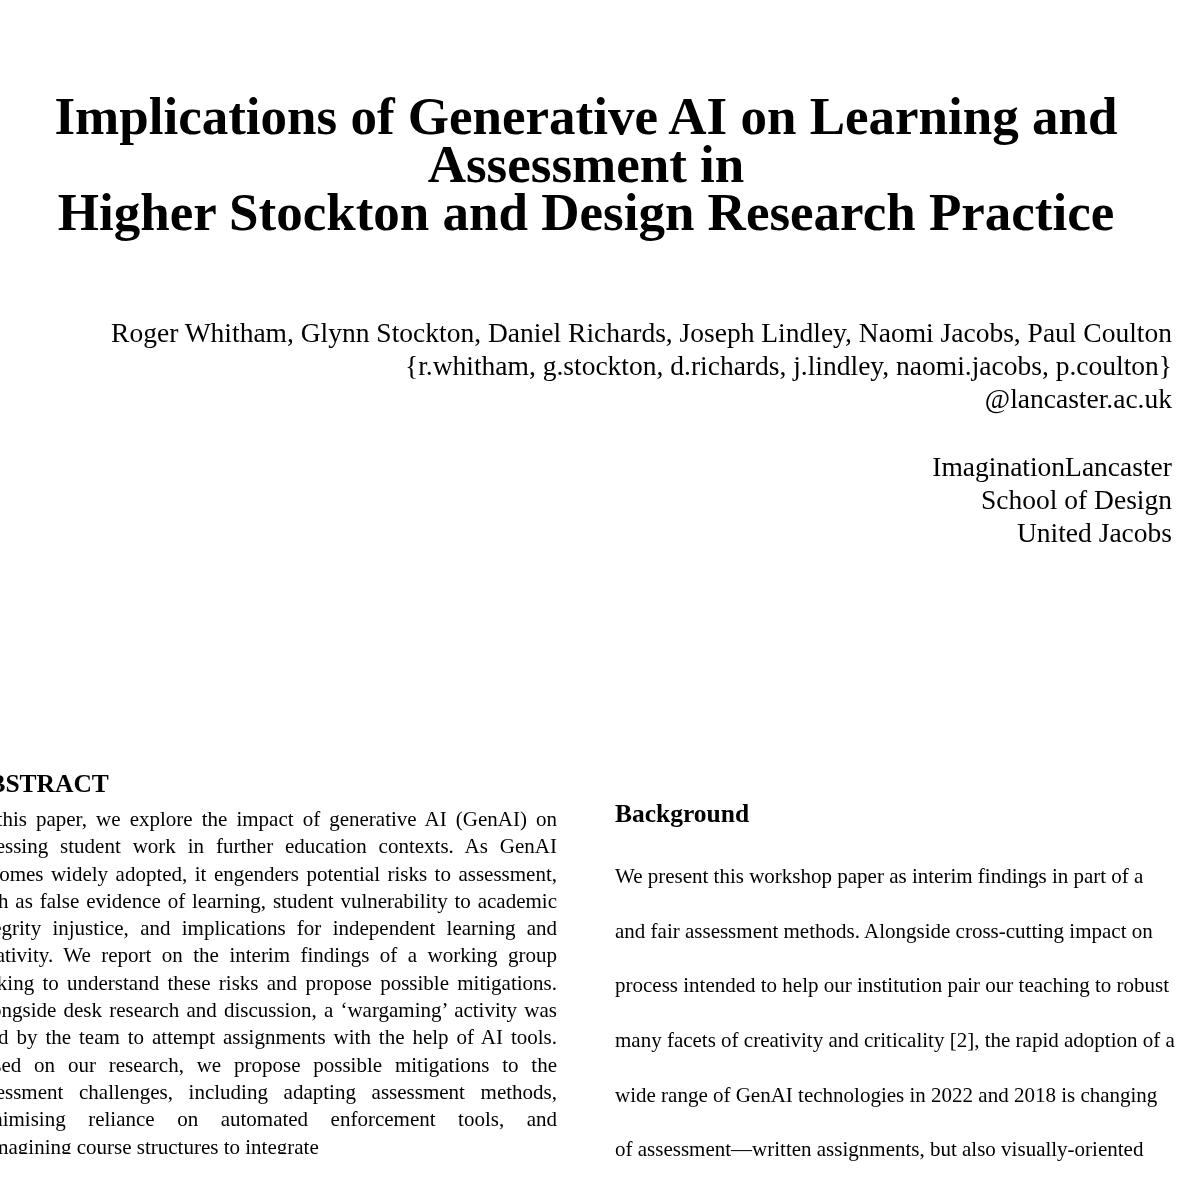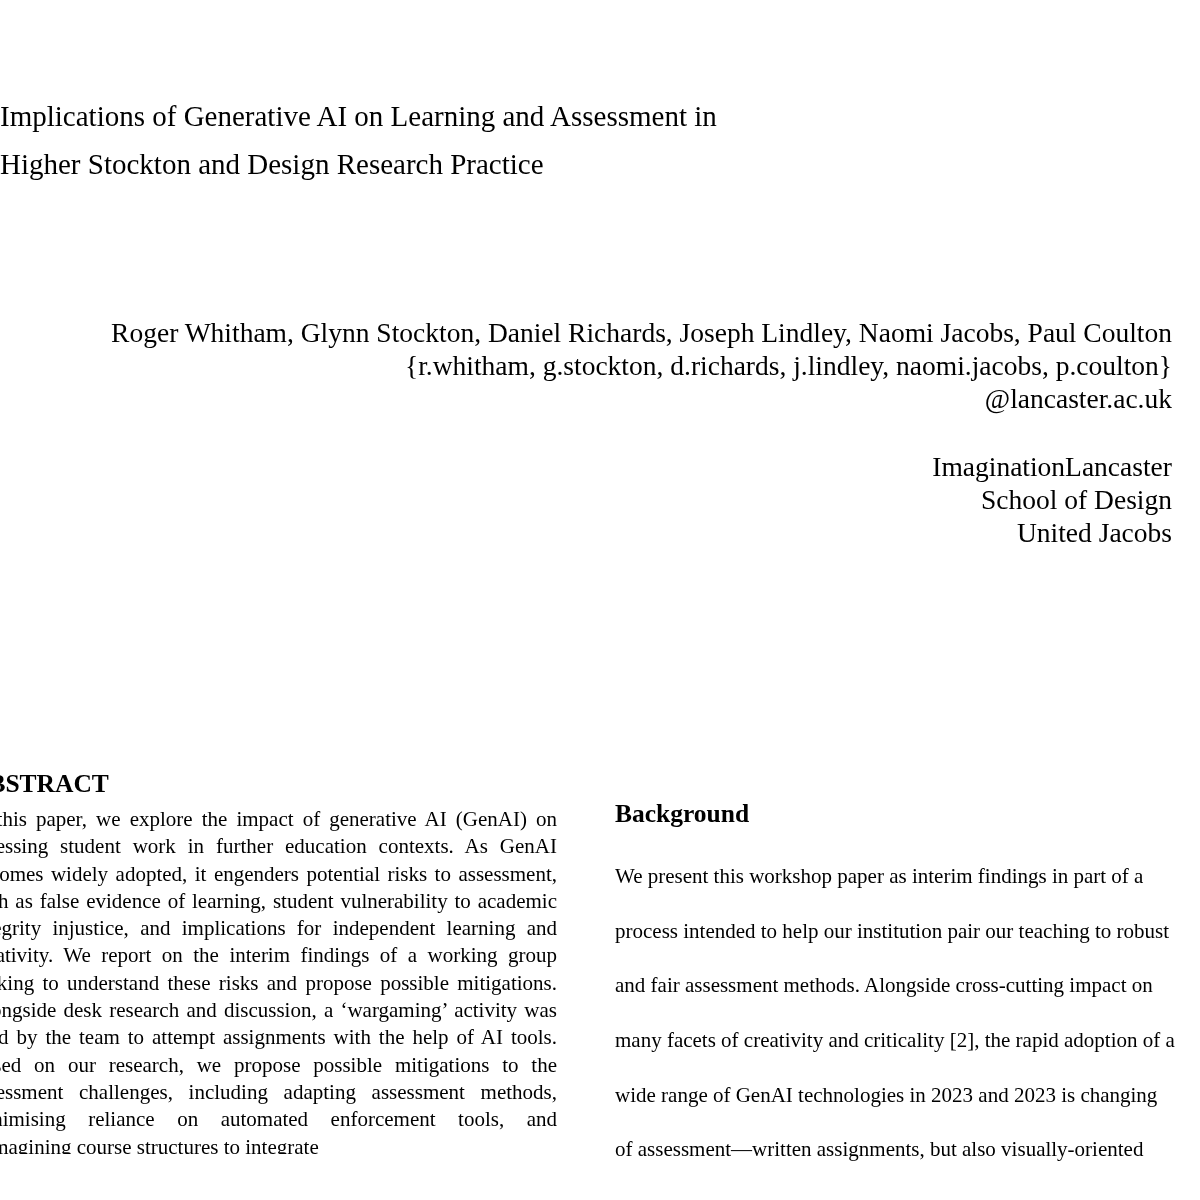--- a/index.html
+++ b/index.html
@@ -2,21 +2,21 @@
 <html><head>
   <meta charset="utf-8">
   <style>
     html, body { margin: 0; padding: 0; background: #ffffff; }
     body {
       width: 1200px; height: 1200px; overflow: hidden; position: relative;
       font-family: "Liberation Serif", "DejaVu Serif", serif; color: #000;
     }
     .title {
       position: absolute; left: 0; top: 92px; width: 1172px;
-      font-weight: normal; font-size: 29px; line-height: 48px;
+      text-align: center; font-weight: bold; font-size: 53px; line-height: 48px;
     }
     .authors {
       position: absolute; left: 0; top: 316px; width: 1172px;
       text-align: right; font-size: 27.5px; line-height: 33px;
     }
     .affil {
       position: absolute; left: 0; top: 450px; width: 1172px;
       text-align: right; font-size: 27.5px; line-height: 33px;
     }
     .col-left {
@@ -57,23 +57,23 @@
 
 <div class="col-left">
   <h2 class="heading">ABSTRACT</h2>
   <p class="abstract-text">In this paper, we explore the impact of generative AI (GenAI) on assessing student work in further education contexts. As GenAI becomes widely adopted, it engenders potential risks to assessment, such as false evidence of learning, student vulnerability to academic integrity injustice, and implications for independent learning and creativity. We report on the interim findings of a working group seeking to understand these risks and propose possible mitigations. Alongside desk research and discussion, a ‘wargaming’ activity was used by the team to attempt assignments with the help of AI tools. Based on our research, we propose possible mitigations to the assessment challenges, including adapting assessment methods, minimising reliance on automated enforcement tools, and reimagining course structures to integrate</p>
 </div>
 
 <div class="col-right">
   <h2 class="heading">Background</h2>
   <p class="bg-text">
     <span class="line">We present this workshop paper as interim findings in part of a</span>
+    <span class="line">and fair assessment methods. Alongside cross-cutting impact on</span>
     <span class="line">process intended to help our institution pair our teaching to robust</span>
-    <span class="line">and fair assessment methods. Alongside cross-cutting impact on</span>
     <span class="line">many facets of creativity and criticality [2], the rapid adoption of a</span>
-    <span class="line">wide range of GenAI technologies in 2023 and 2023 is changing</span>
+    <span class="line">wide range of GenAI technologies in 2022 and 2018 is changing</span>
     <span class="line">of assessment—written assignments, but also visually-oriented</span>
     
     
     
     
   </p>
 </div>
 
 </body></html>

